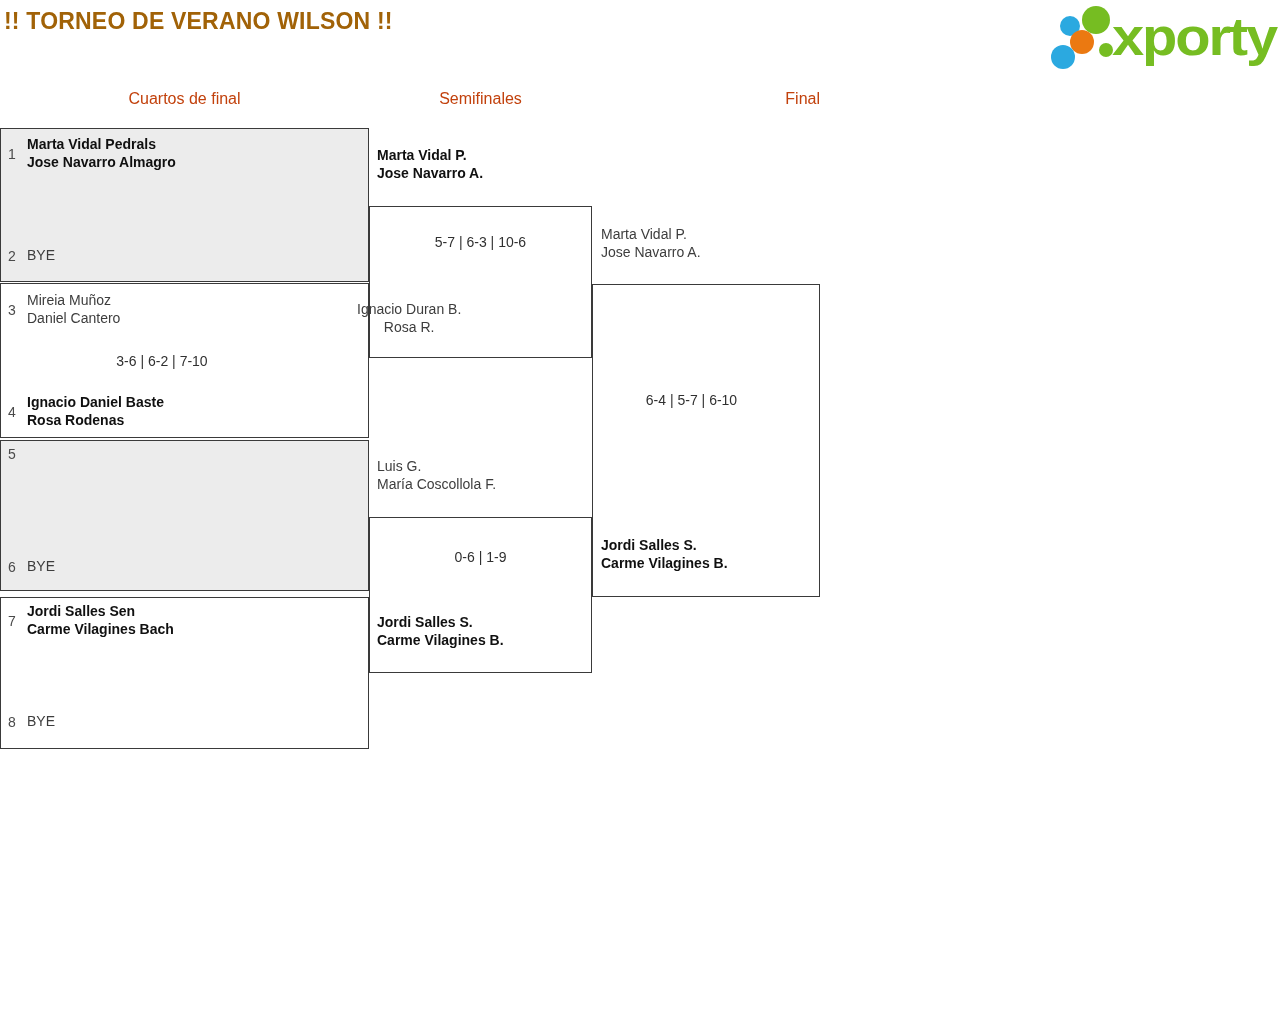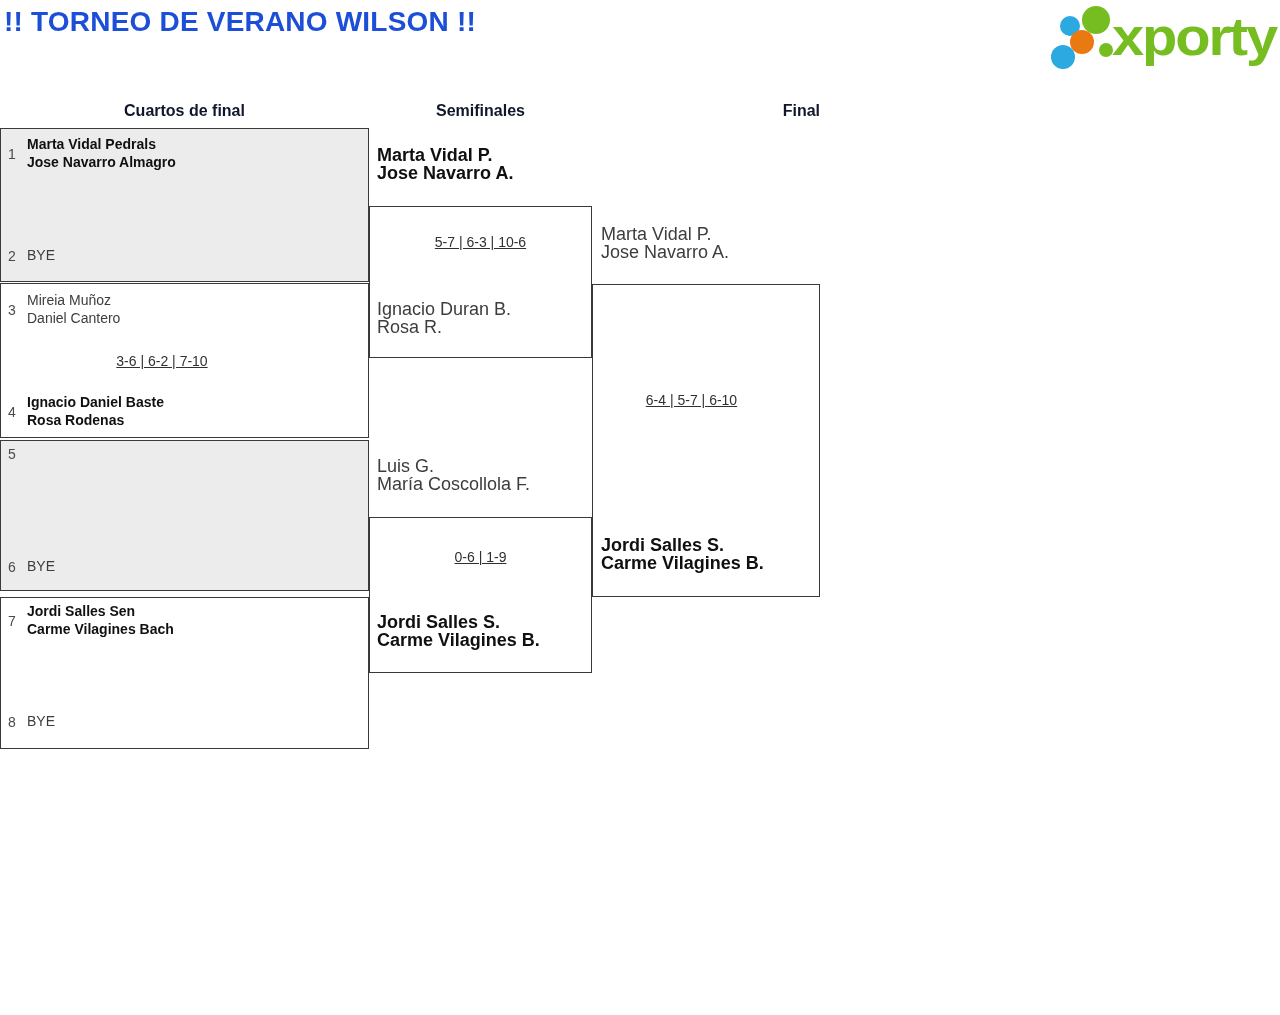--- a/index.html
+++ b/index.html
@@ -6,47 +6,47 @@
   html, body { background: #ffffff; }
   body {
     width: 1280px; height: 1015px;
     position: relative;
     font-family: "Liberation Sans", sans-serif;
     color: #222;
     overflow: hidden;
   }
   .title {
     position: absolute; left: 4px; top: 5px;
-    font-size: 28px; font-weight: 700; line-height: 33px;
-    color: #1d4ed8; letter-spacing: 0.2px;
+    font-size: 23px; font-weight: 700; line-height: 33px;
+    color: #a16207; letter-spacing: 0.2px;
   }
   .logo { position: absolute; left: 1046px; top: 0; }
   .colhead {
-    position: absolute; top: 102px;
-    font-size: 16px; font-weight: 700; color: #0f172a;
+    position: absolute; top: 90px;
+    font-size: 16px; font-weight: 400; color: #c2410c;
     text-align: center;
   }
   .box { position: absolute; border: 1px solid #3a3a3a; background: transparent; }
   .box.shade { background: #ececec; }
   .pair { position: absolute; display: flex; align-items: center; }
   .seed {
     flex: none; width: 27px; padding-left: 8px;
     font-size: 14px; color: #4a4a4a;
   }
   .names { font-size: 14px; line-height: 17.5px; color: #3d3d3d; }
   .names span { display: block; }
   .rname {
     position: absolute;
-    font-size: 18px; line-height: 17.5px; color: #3d3d3d;
+    font-size: 14px; line-height: 17.5px; color: #3d3d3d;
   }
   .rname span { display: block; }
   .winner { font-weight: 700; color: #101010; }
   .score {
     position: absolute; text-align: center;
-    font-size: 14px; color: #303030; text-decoration: underline;
+    font-size: 14px; color: #303030;
   }
 </style>
 </head>
 <body>
 
 <div class="title">
   <div>!! TORNEO DE VERANO WILSON !!</div>
 </div>
 
 <svg class="logo" width="234" height="72" viewBox="0 0 234 72" xmlns="http://www.w3.org/2000/svg">
@@ -123,21 +123,21 @@
   <span class="names">
     <span>BYE</span>
   </span>
 </div>
 
 <div class="rname winner" style="left:377px; top:147px;">
   <span>Marta Vidal P.</span>
   <span>Jose Navarro A.</span>
 </div>
 <div class="score" style="left:369px; top:234px; width:223px;">5-7 | 6-3 | 10-6</div>
-<div class="rname" style="left:377px; top:301px;">
+<div class="rname" style="left:357px; top:301px;text-align:center;">
   <span>Ignacio Duran B.</span>
   <span>Rosa R.</span>
 </div>
 
 <div class="rname" style="left:377px; top:458px;">
   <span>Luis G.</span>
   <span>María Coscollola F.</span>
 </div>
 <div class="score" style="left:369px; top:549px; width:223px;">0-6 | 1-9</div>
 <div class="rname winner" style="left:377px; top:614px;">

